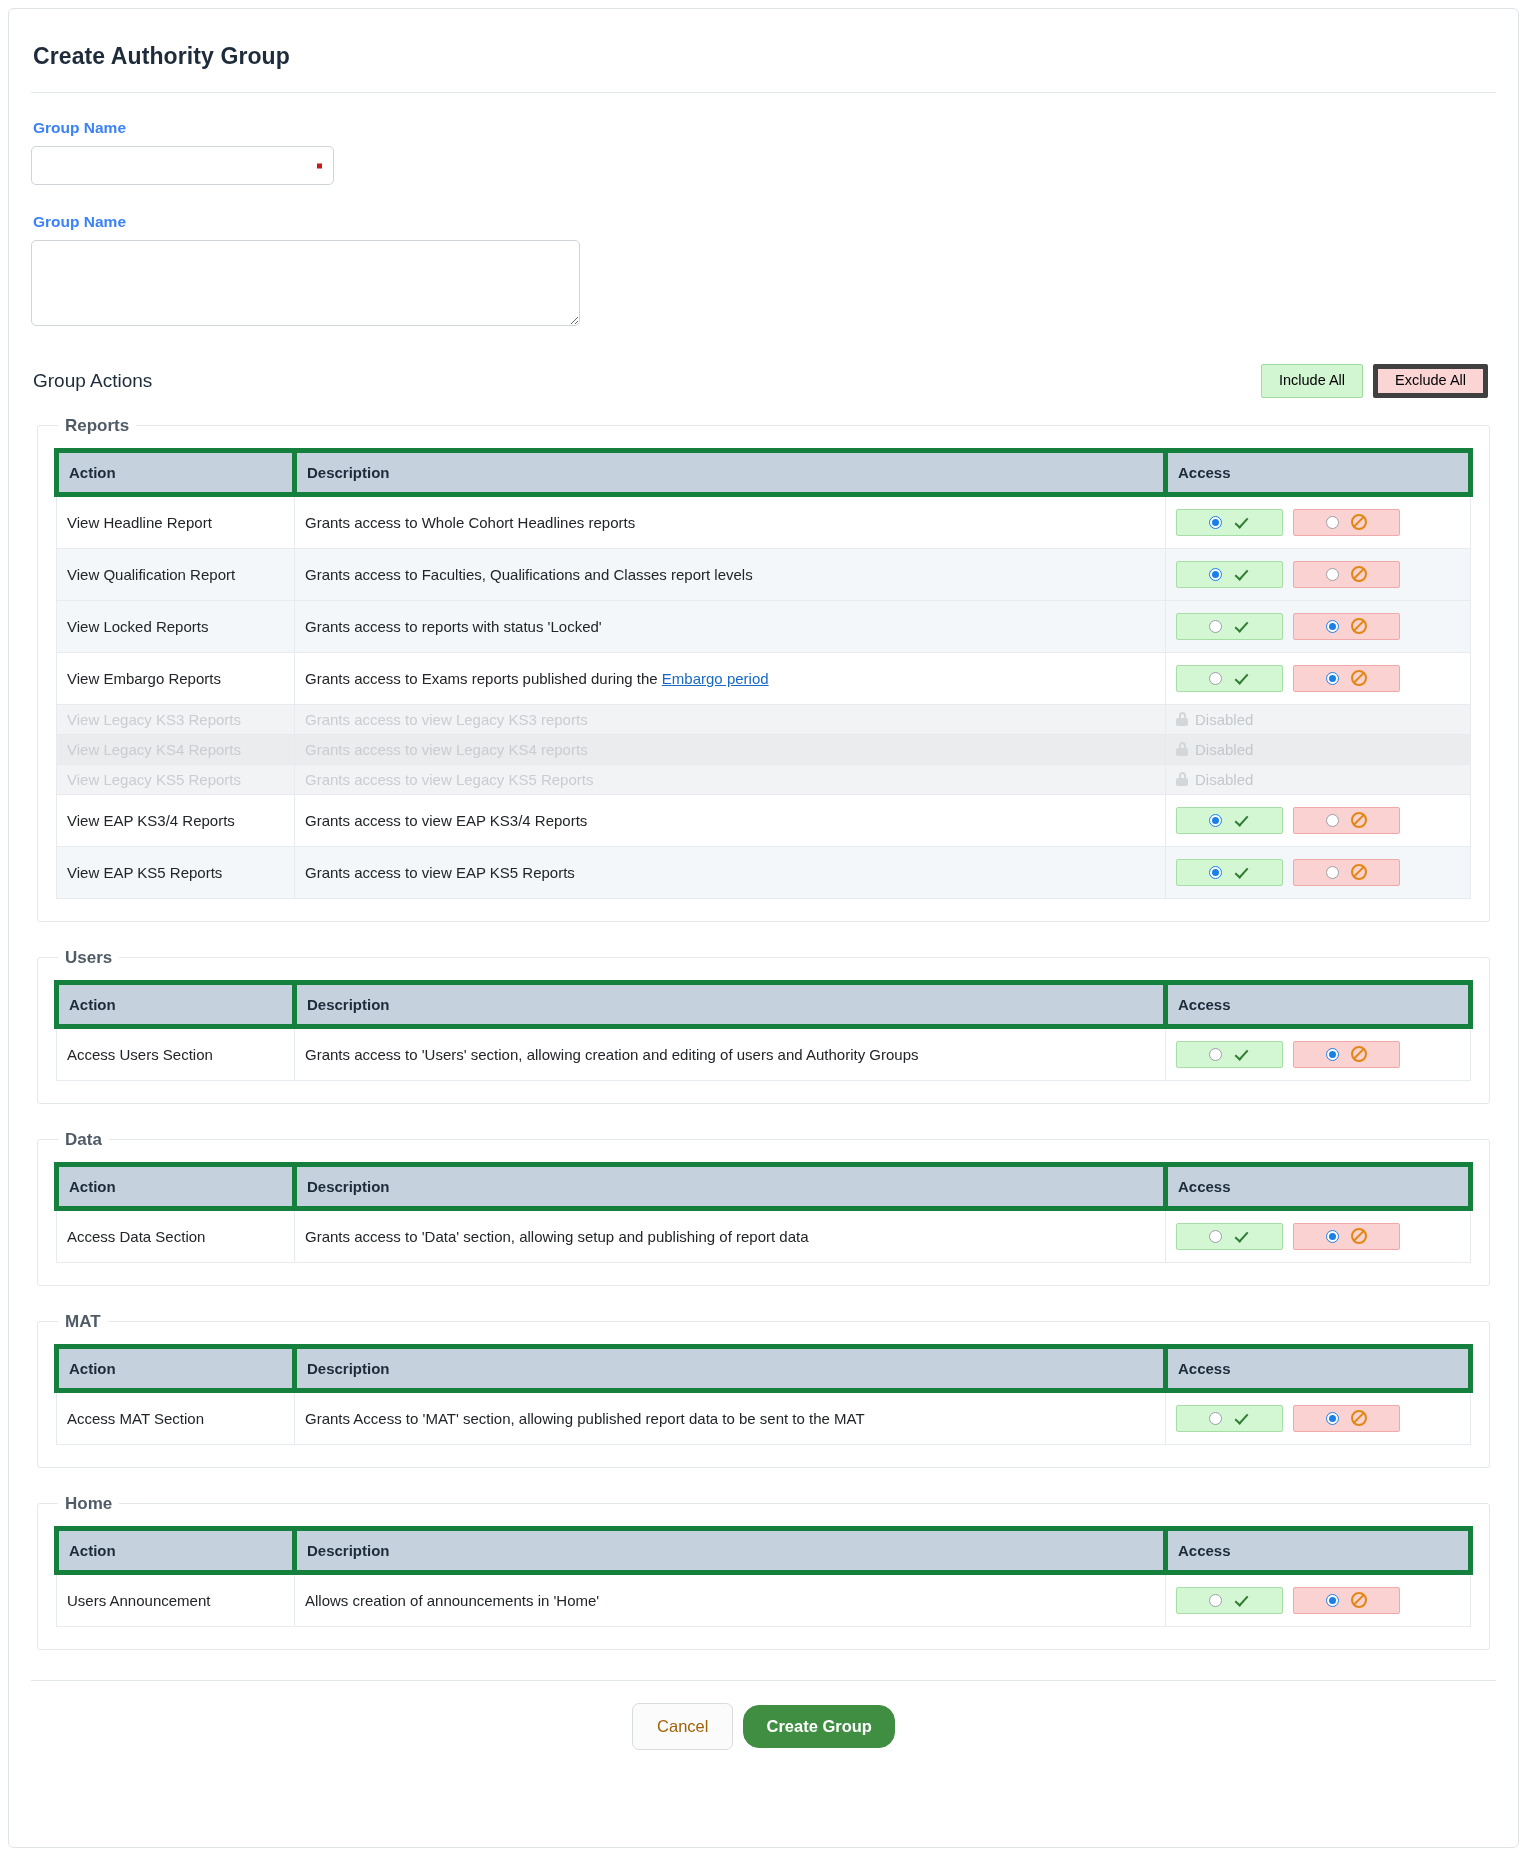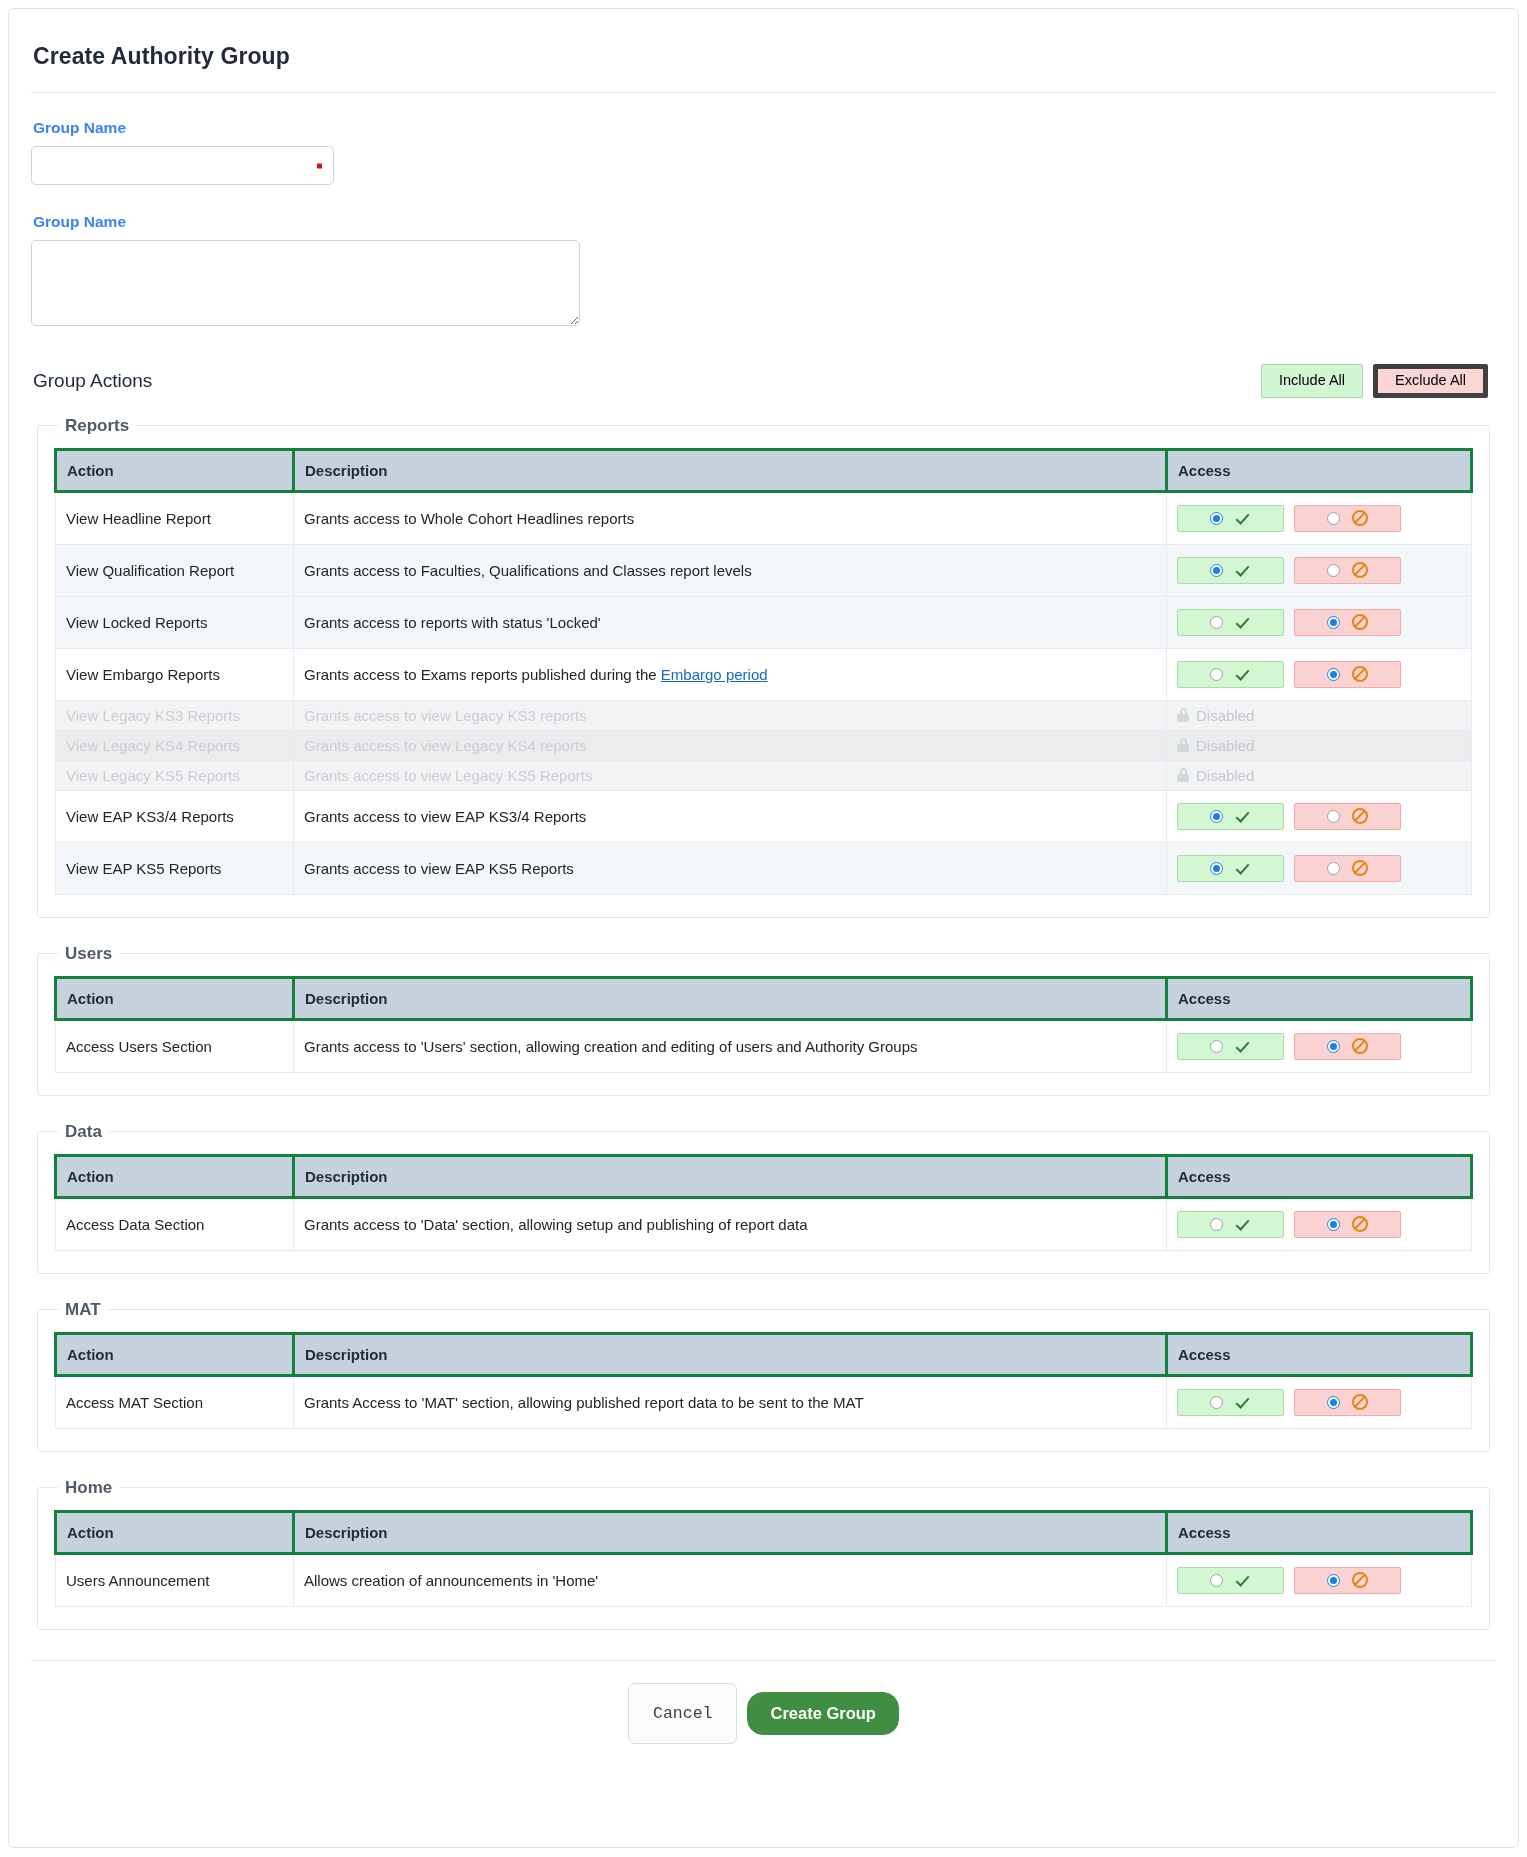--- a/index.html
+++ b/index.html
@@ -122,21 +122,21 @@
     color: #212529;
     table-layout: fixed;
   }
   table.perm th {
     background: #c5d2de;
     color: #1d2b3a;
     font-size: 15px;
     font-weight: bold;
     text-align: left;
     padding: 11px 10px;
-    border: 3px solid #15803d;
+    border: 5px solid #15803d;
   }
   table.perm td {
     border: 1px solid #e7eaee;
     padding: 12px 10px;
     vertical-align: middle;
     background: #fff;
   }
   table.perm tr.alt td { background: #f4f7f9; }
   .col-action { width: 238px; }
   .col-access { width: 305px; }
@@ -229,27 +229,27 @@
     margin: 30px 0 0 0;
   }
   .footer {
     display: flex;
     justify-content: center;
     align-items: center;
     gap: 10px;
     padding: 22px 0 26px 0;
   }
   .btn-cancel {
-    font-family: Liberation Mono, monospace;
+    font-family: Liberation Sans, sans-serif;
     font-size: 16.5px;
-    color: #404040;
+    color: #a16207;
     background: #fbfbfc;
     border: 1px solid #d8dce0;
     border-radius: 7px;
-    padding: 20px 24px;
+    padding: 13px 24px;
     cursor: pointer;
   }
   .btn-create {
     font-family: "Liberation Sans", sans-serif;
     font-size: 16.5px;
     color: #fff;
     background: #3f8e41;
     border: 1px solid #3f8e41;
     border-radius: 16px;
     padding: 11px 22px;

